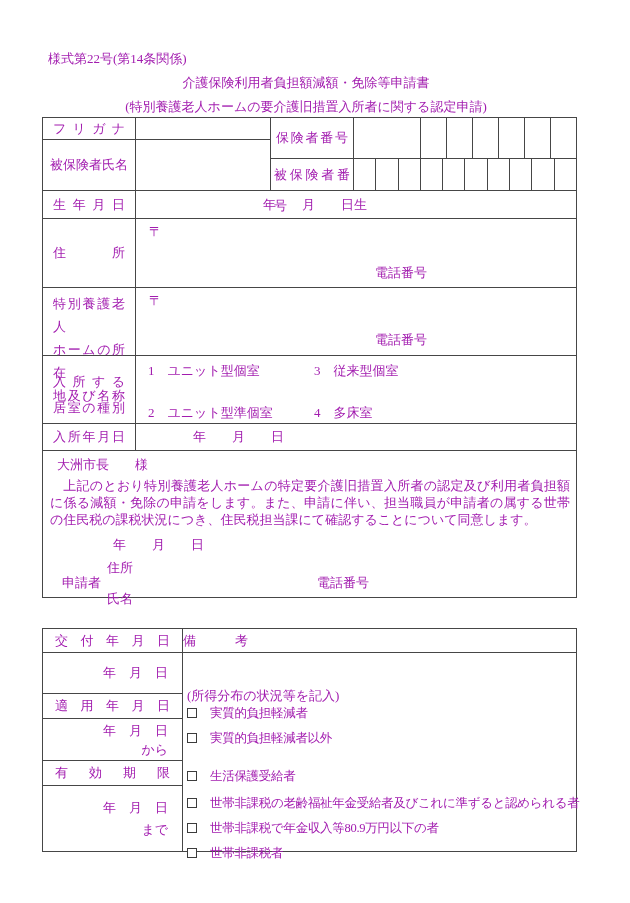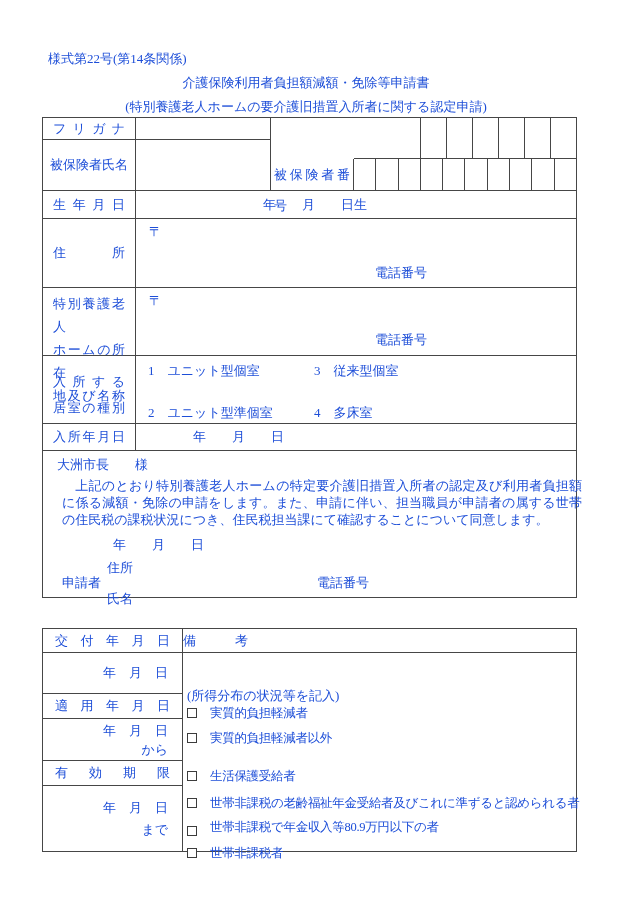--- a/index.html
+++ b/index.html
@@ -3,42 +3,42 @@
 <meta charset="utf-8">
 <style>
   * { box-sizing: border-box; margin: 0; padding: 0; }
   html,body { background:#ffffff; }
   .page {
     position: relative;
     width: 630px;
     height: 903px;
     background: #ffffff;
     font-family: "Liberation Serif", "DejaVu Serif", serif;
-    color: #1d4ed8;
+    color: #a21caf;
     font-size: 13px;
     overflow: hidden;
   }
   .abs { position: absolute; }
   .tbl { position: absolute; border: 1px solid #464646; }
   .cell { position: absolute; }
   .br { border-right: 1px solid #464646; }
   .bb { border-bottom: 1px solid #464646; }
   .just { text-align: justify; text-align-last: justify; }
   .ctr { text-align: left; }
   .labelpad { padding-left: 10px; padding-right: 10px; }
   .num-row { position: absolute; display: flex; }
   .num-row .digit-cell { flex: 1; border-right: 1px solid #464646; }
   .num-row .digit-cell:last-child { border-right: none; }
   .num-row .blank-lead { border-right: 1px solid #464646; }
   .postal { font-size: 13px; }
   .phone { font-size: 13px; }
   .room-opt { position: absolute; white-space: nowrap; }
   .room-opt .opt-label { margin-left: 13px; }
   .decl-par {
-    position: absolute; left: 19px; top: 26px; width: 520px;
+    position: absolute; left: 7px; top: 26px; width: 520px;
     line-height: 17px; text-align: justify;
   }
   .check-row { position: absolute; left: 4px; display: flex; align-items: center; height: 16px; }
   .check-box { width: 10px; height: 10px; border: 1px solid #3c3c3c; flex: none; margin-right: 13px; background: #fff; }
   .check-label { font-size: 12.5px; letter-spacing: -0.3px; white-space: nowrap; }
   .title-line { position: absolute; left: 0; width: 612px; text-align: center; }
 </style>
 </head>
 <body>
 
@@ -46,20 +46,21 @@
 
   <div class="abs" style="left:48px; top:50px;">様式第22号(第14条関係)</div>
   <div class="title-line" style="top:74px;">介護保険利用者負担額減額・免除等申請書</div>
   <div class="title-line" style="top:98px;">(特別養護老人ホームの要介護旧措置入所者に関する認定申請)</div>
 
   <div class="tbl" style="left:42px; top:117px; width:535px; height:481px;">
 
     <div class="cell br bb just labelpad" style="left:0; top:0; width:93px; height:22px; line-height:21px;">フリガナ</div>
     <div class="cell br bb" style="left:93px; top:0; width:135px; height:22px;"></div>
 
+    <div class="cell br bb just" style="left:228px; top:0; width:83px; height:41px; line-height:40px; padding:0 5px;">保険者番号</div>
     <div class="num-row bb" style="left:311px; top:0; width:222px; height:41px;">
       <div class="blank-lead" style="width:67px; flex:none;"></div>
     <div class="digit-cell"></div>
         <div class="digit-cell"></div>
         <div class="digit-cell"></div>
         <div class="digit-cell"></div>
         <div class="digit-cell"></div>
         <div class="digit-cell"></div>
       </div>
 
@@ -158,21 +159,21 @@
           <span class="check-label">実質的負担軽減者以外</span>
         </div>
         <div class="check-row" style="top: 115px;">
           <span class="check-box"></span>
           <span class="check-label">生活保護受給者</span>
         </div>
         <div class="check-row" style="top: 142px;">
           <span class="check-box"></span>
           <span class="check-label">世帯非課税の老齢福祉年金受給者及びこれに準ずると認められる者</span>
         </div>
-        <div class="check-row" style="top: 167px; align-items: flex-end;">
+        <div class="check-row" style="top: 167px;">
           <span class="check-box"></span>
           <span class="check-label">世帯非課税で年金収入等80.9万円以下の者</span>
         </div>
         <div class="check-row" style="top: 192px;">
           <span class="check-box"></span>
           <span class="check-label">世帯非課税者</span>
         </div>
       </div>
   </div>
 

